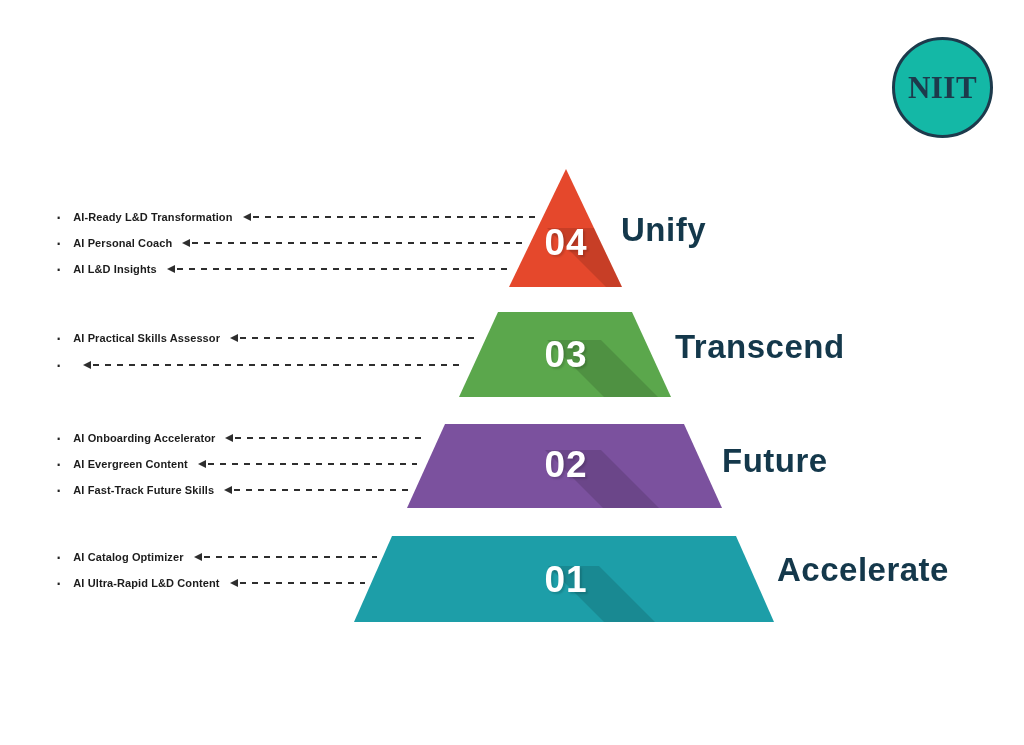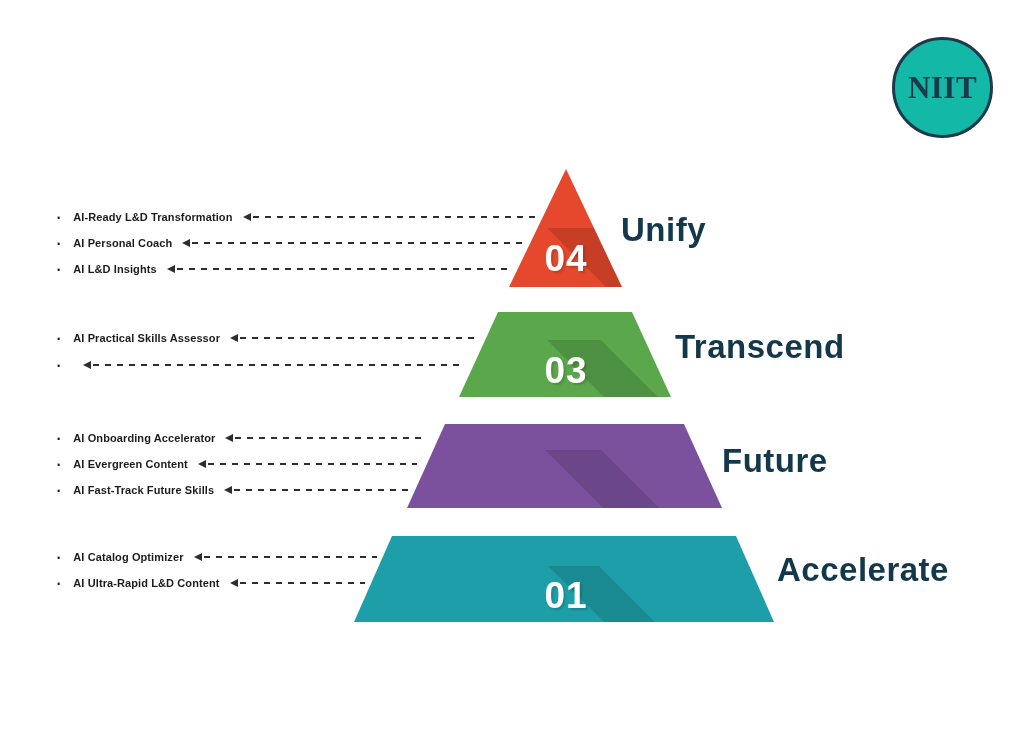--- a/index.html
+++ b/index.html
@@ -60,21 +60,20 @@
   
   .level-num {
     position:absolute;
     width:120px;
     text-align:center;
     font-size:37px;
     font-weight:700;
     color:#ffffff;
     letter-spacing:1px;
     text-shadow:2px 2px 2px rgba(0,0,0,0.15);
-    margin-top:16px;
   }
 
   
   .level-title {
     position:absolute;
     font-size:33px;
     font-weight:700;
     color:#14384b;
     letter-spacing:0.5px;
     white-space:nowrap;
@@ -141,20 +140,21 @@
       <polygon points="548,566 599,566 819,786 768,786" fill="#000000" opacity="0.13"></polygon>
     </g>
   </svg>
 
   <div class="logo">
     <span class="logo-text">NIIT</span>
   </div>
 
   <div class="level-num" style="left:506px; top:222px;">04</div>
   <div class="level-num" style="left:506px; top:334px;text-align:center;">03</div>
+  <div class="level-num" style="left:506px; top:444px;">02</div>
   <div class="level-num" style="left:506px; top:559px;">01</div>
 
   <div class="level-title" style="left:621px; top:211px;text-align:right;">Unify</div>
   <div class="level-title" style="left:675px; top:328px;">Transcend</div>
   <div class="level-title" style="left:722px; top:442px;">Future</div>
   <div class="level-title" style="left:777px; top:551px;">Accelerate</div>
 
   <div class="item-row" style="top:204px; width:483px;">
     <span class="bullet">·</span>
     <span class="item-label">AI-Ready L&amp;D Transformation</span>

